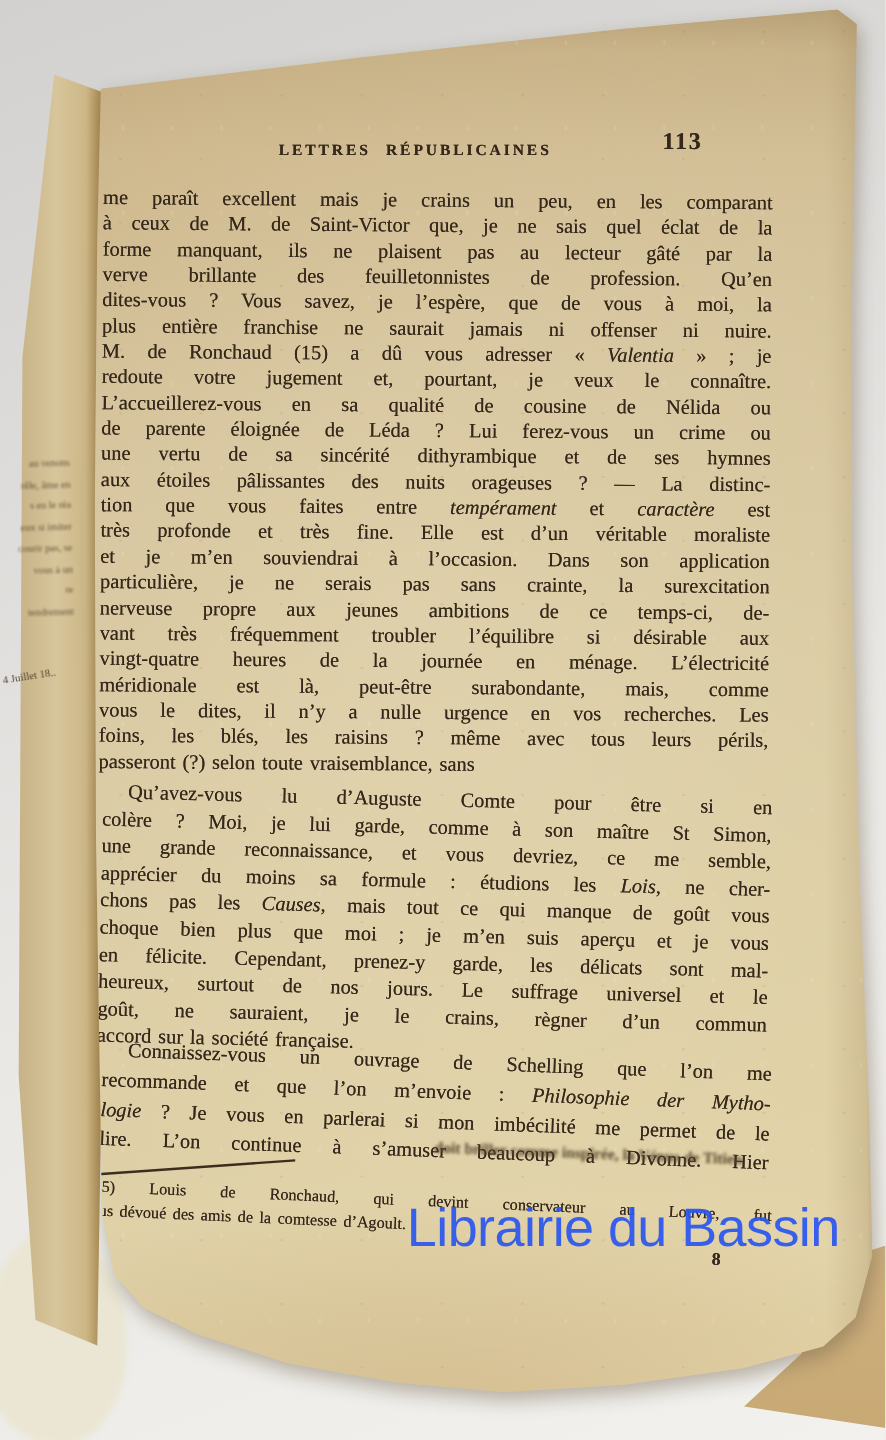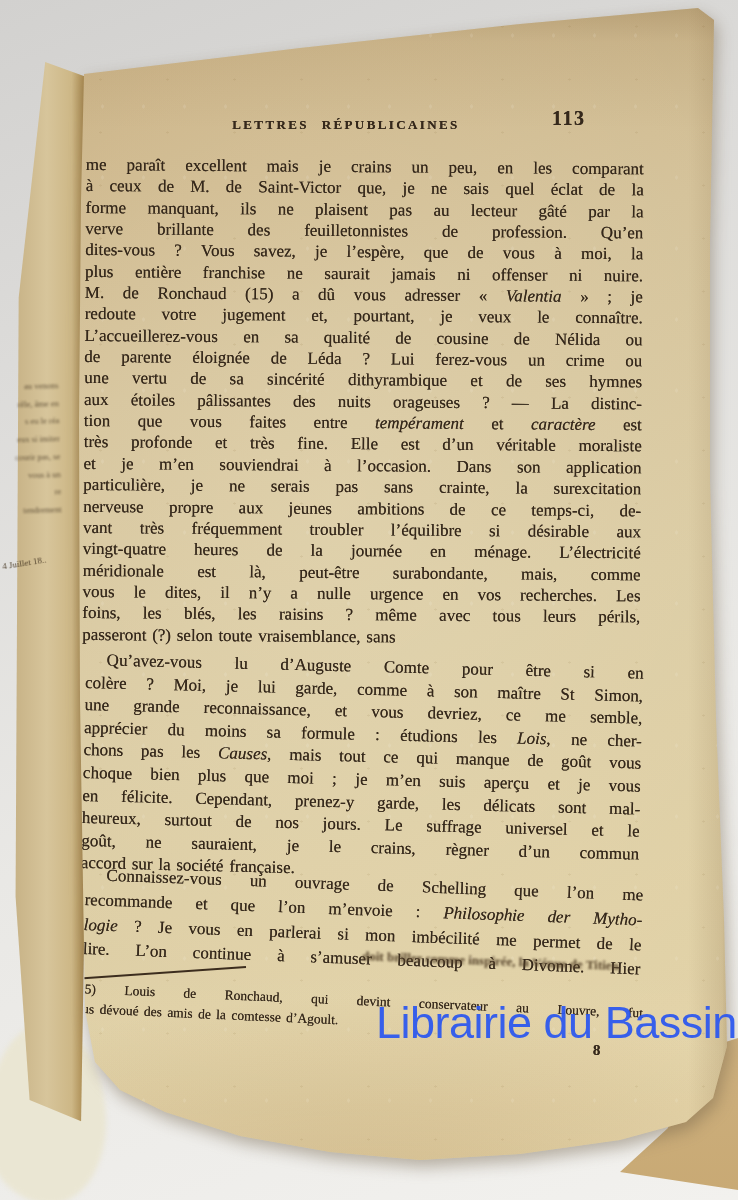--- a/index.html
+++ b/index.html
@@ -76,21 +76,21 @@
   .footnote{position:absolute;left:58px;top:978px;width:586px;font-size:13.5px;line-height:19.5px;
       transform:rotate(2.5deg);transform-origin:0 0;word-spacing:2px;}
   .footnote .line.indent{text-indent:16px;}
   .signature{position:absolute;left:593px;top:1042px;font-size:15px;font-weight:700;transform:rotate(2deg);}
 
   .bleed{position:absolute;left:362px;top:952px;width:300px;font-size:13px;line-height:20px;
       color:rgba(122,96,58,.48);filter:blur(1.2px);transform:rotate(2.2deg);font-weight:600;z-index:5;}
 
   .watermark{position:absolute;left:339px;top:1000px;z-index:9;
       font-family:"Liberation Sans","DejaVu Sans",sans-serif;font-size:45px;line-height:1;
-      letter-spacing:-.5px;color:#2b57f0;opacity:.93;white-space:nowrap;margin-left:37px;}
+      letter-spacing:-.5px;color:#2b57f0;opacity:.93;white-space:nowrap;}
 
   i{font-style:italic;}
 </style>
 </head>
 <body>
 
 <div class="photo">
   <div class="bg"></div>
   <div class="spine"></div>
   <div class="stack"></div>

